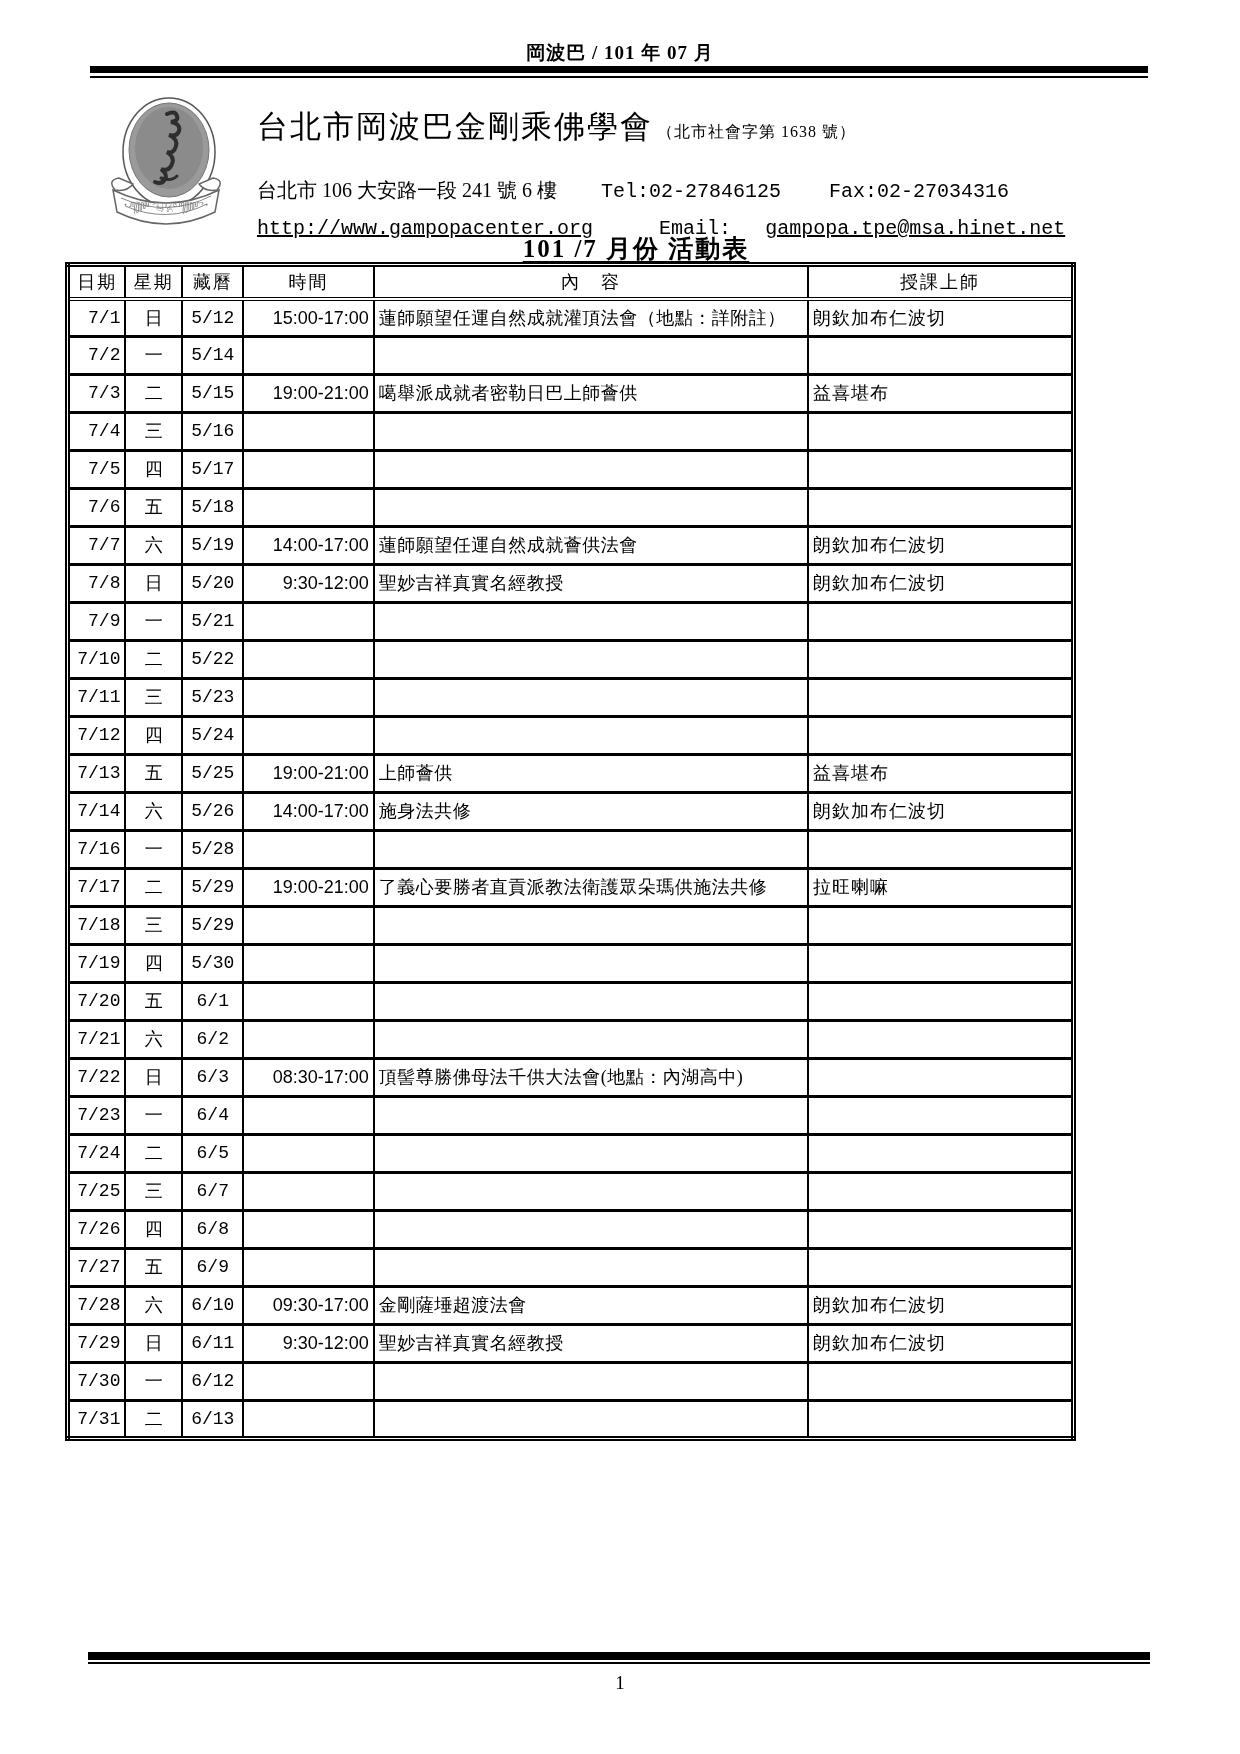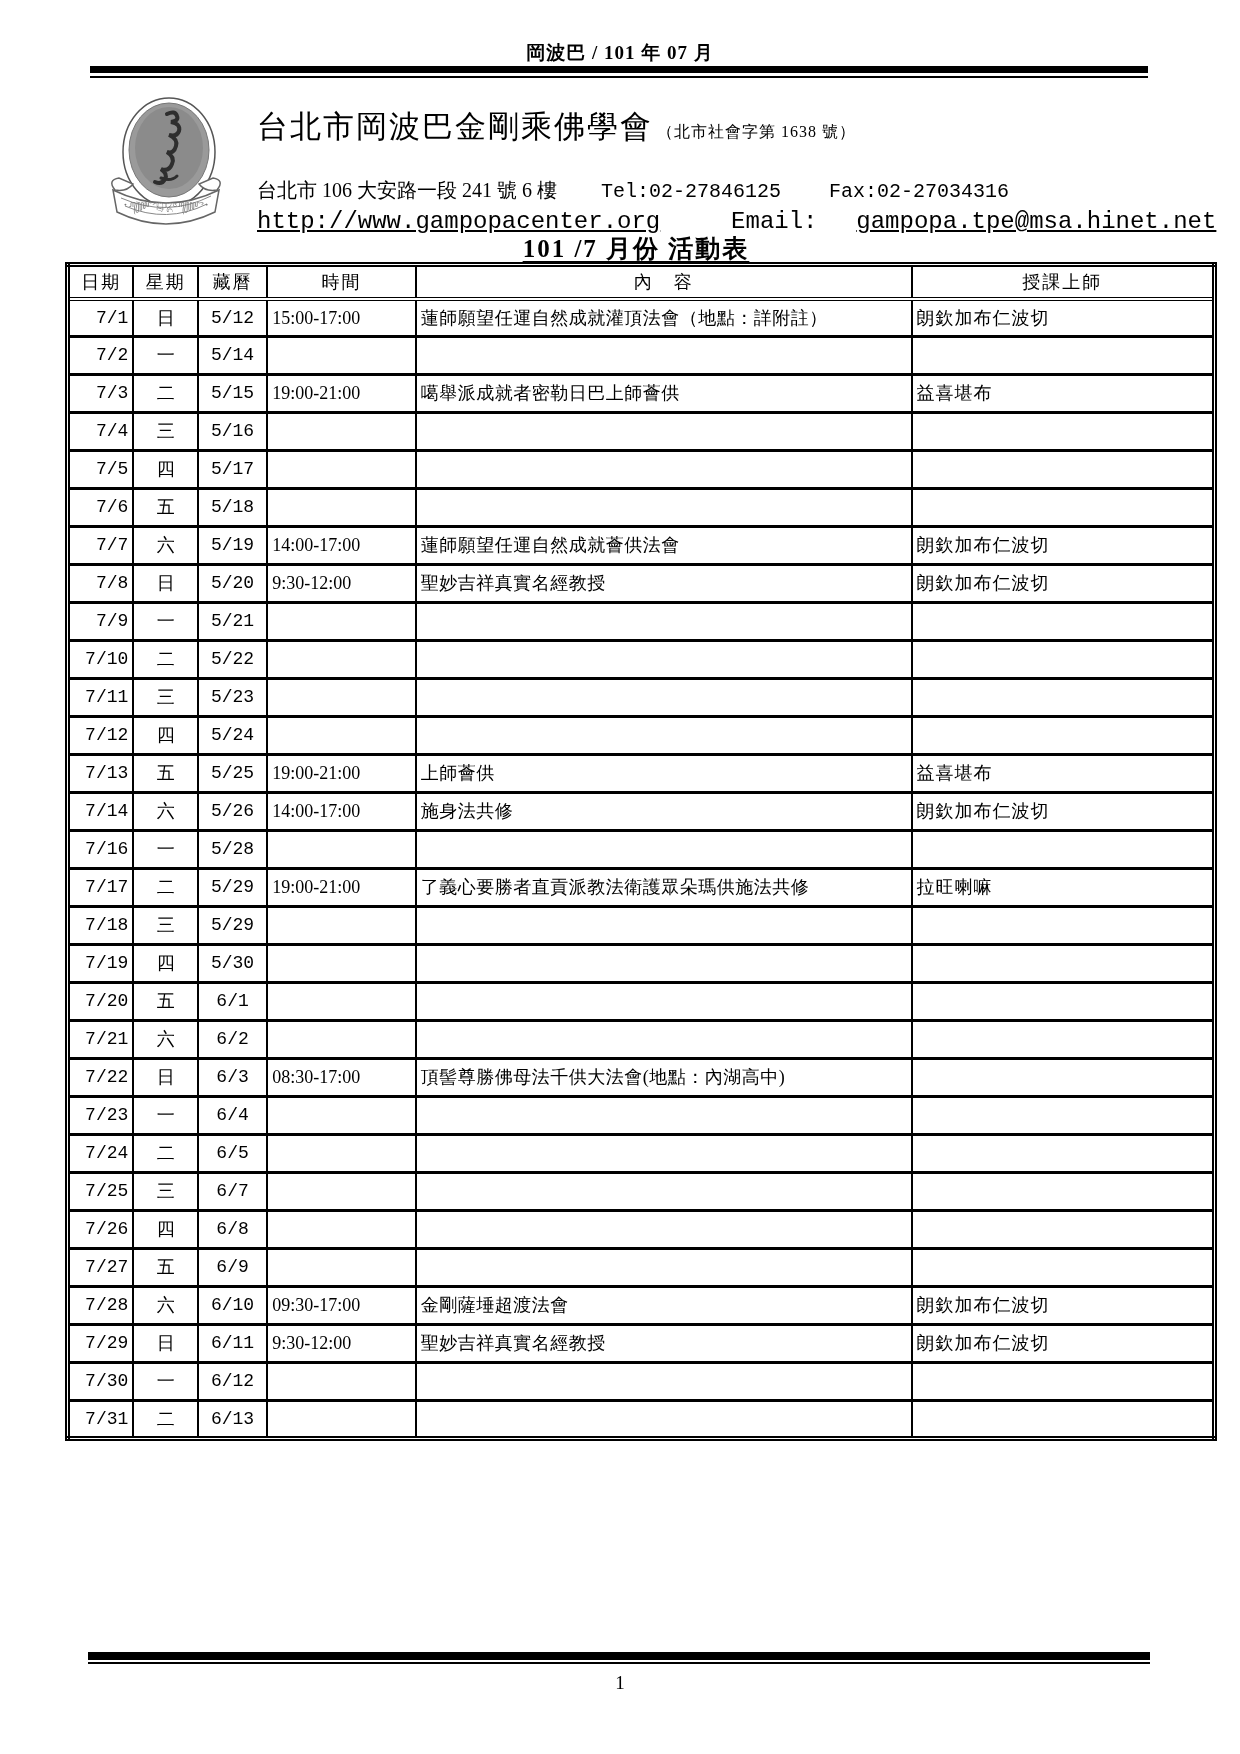--- a/index.html
+++ b/index.html
@@ -27,38 +27,38 @@
   .org-logo { position: absolute; left: 0; top: 2px; width: 142px; height: 138px; }
   .org-text { margin-left: 162px; }
   .org-name-line { white-space: nowrap; margin-top: 14px; }
   .org-name { font-size: 31px; letter-spacing: 2px; margin-top: 44px; }
   .org-reg { font-size: 16px; letter-spacing: 1px; }
   .org-address-line {
     margin-top: 29px; font-size: 20px; white-space: nowrap;
     font-family: "Liberation Mono", "DejaVu Sans Mono", monospace;
   }
   .org-web-line {
-    margin-top: 4px; font-size: 24px; white-space: nowrap;
+    margin-top: 13px; font-size: 20px; white-space: nowrap;
     font-family: "Liberation Mono", "DejaVu Sans Mono", monospace;
   }
   .org-web-line .gap { display: inline-block; width: 42px; }
   .underlined { text-decoration: underline; }
   .cjk { font-family: "Liberation Serif", "DejaVu Serif", serif; }
 
   
   .doc-title {
     position: absolute; top: 232px; left: 0; width: 100%;
     text-align: center; font-size: 25px; font-weight: bold;
     letter-spacing: 2px;
     padding-left: 32px;
   }
   .doc-title span { text-decoration: underline; text-underline-offset: 4px; }
 
   
-  .schedule-wrap { position: absolute; top: 262px; left: 65px; width: 1152px; }
+  .schedule-wrap { position: absolute; top: 262px; left: 65px; width: 1011px; }
   table.schedule {
     width: 100%; border-collapse: collapse;
     border: 5px double #000;
     font-size: 18px;
   }
   table.schedule th {
     border: 2px solid #000; border-bottom: 4px double #000;
     height: 34px; font-weight: normal; font-size: 18px;
     letter-spacing: 2px; text-align: center;
   }
@@ -66,22 +66,22 @@
     border: 2px solid #000; border-top: 3px solid #000; border-bottom: 3px solid #000;
     height: 38px; padding: 1px 4px; vertical-align: middle;
     font-size: 18px; line-height: 1.25;
   }
   tr.tall td { height: 80px; }
   td.c-date   { text-align: right; padding-right: 6px;
                 font-family: "Liberation Mono", "DejaVu Sans Mono", monospace; font-size: 19px; }
   td.c-week   { text-align: center; }
   td.c-tib    { text-align: center;
                 font-family: "Liberation Mono", "DejaVu Sans Mono", monospace; font-size: 19px; }
-  td.c-time   { text-align: left; padding-left: 5px;
-                font-family: Liberation Serif, serif; font-size: 19px; }
+  td.c-time   { text-align: right; padding-left: 5px;
+                font-family: Liberation Sans, sans-serif; font-size: 19px; }
   td.c-cont   { text-align: left; padding-left: 6px; letter-spacing: 0.5px; }
   td.c-teach  { text-align: left; padding-left: 8px; letter-spacing: 1px; }
   .two-line div { padding: 6px 0; }
 
   
   col.w-date  { width: 58px; }
   col.w-week  { width: 57px; }
   col.w-tib   { width: 61px; }
   col.w-time  { width: 131px; }
   col.w-cont  { width: 437px; }

